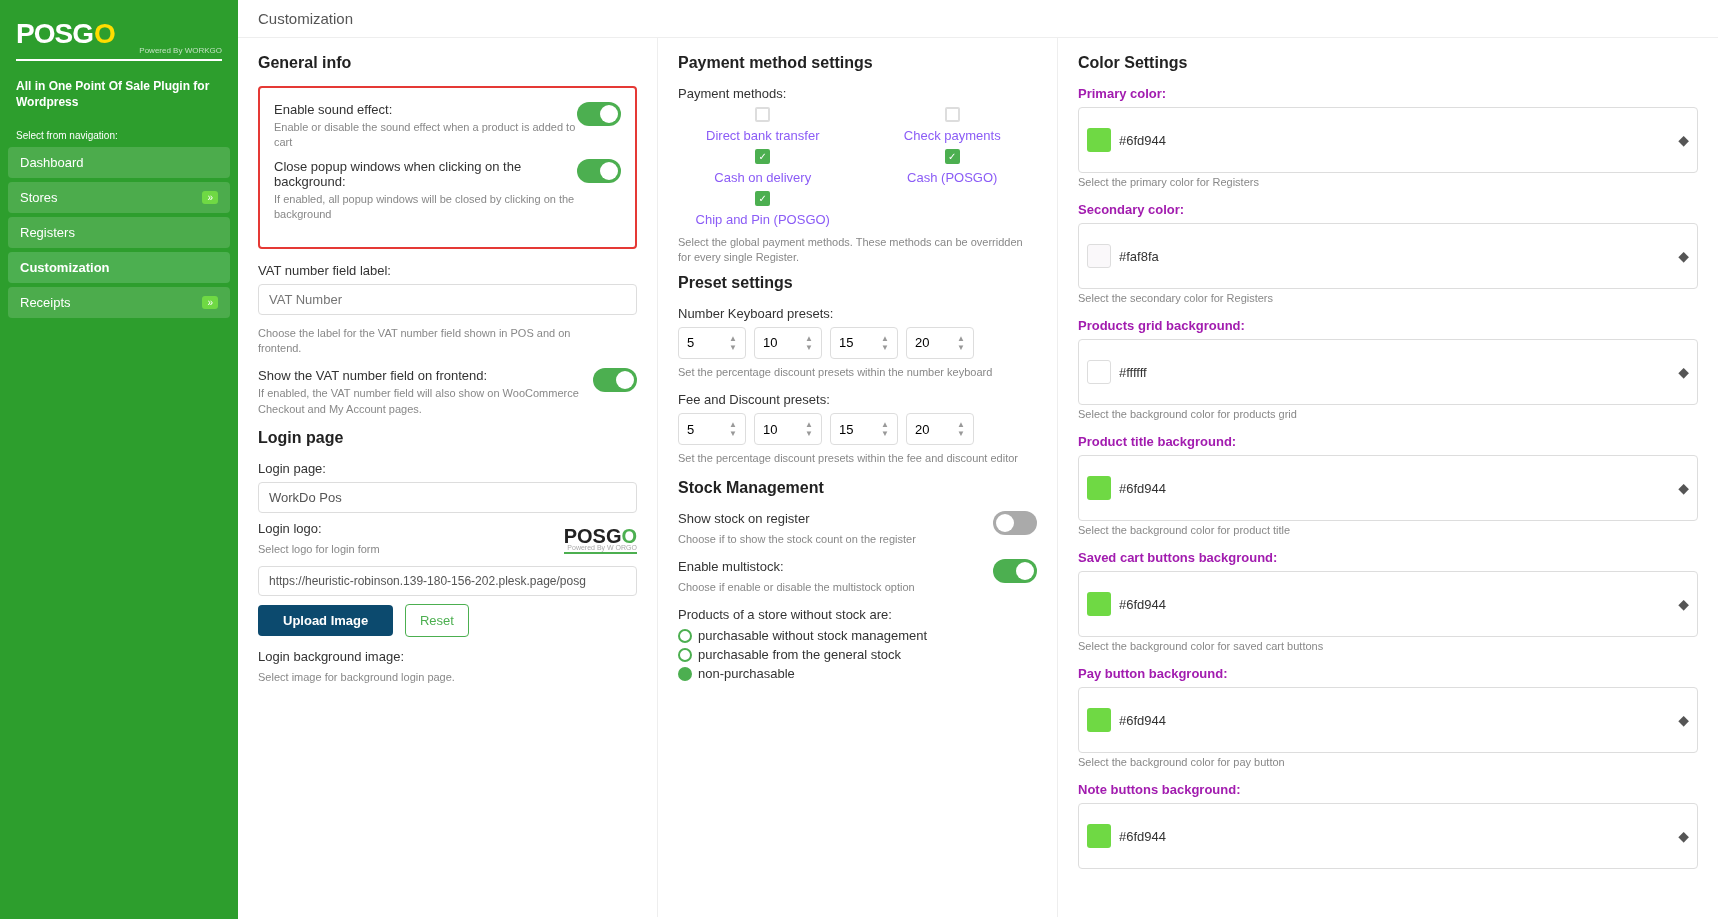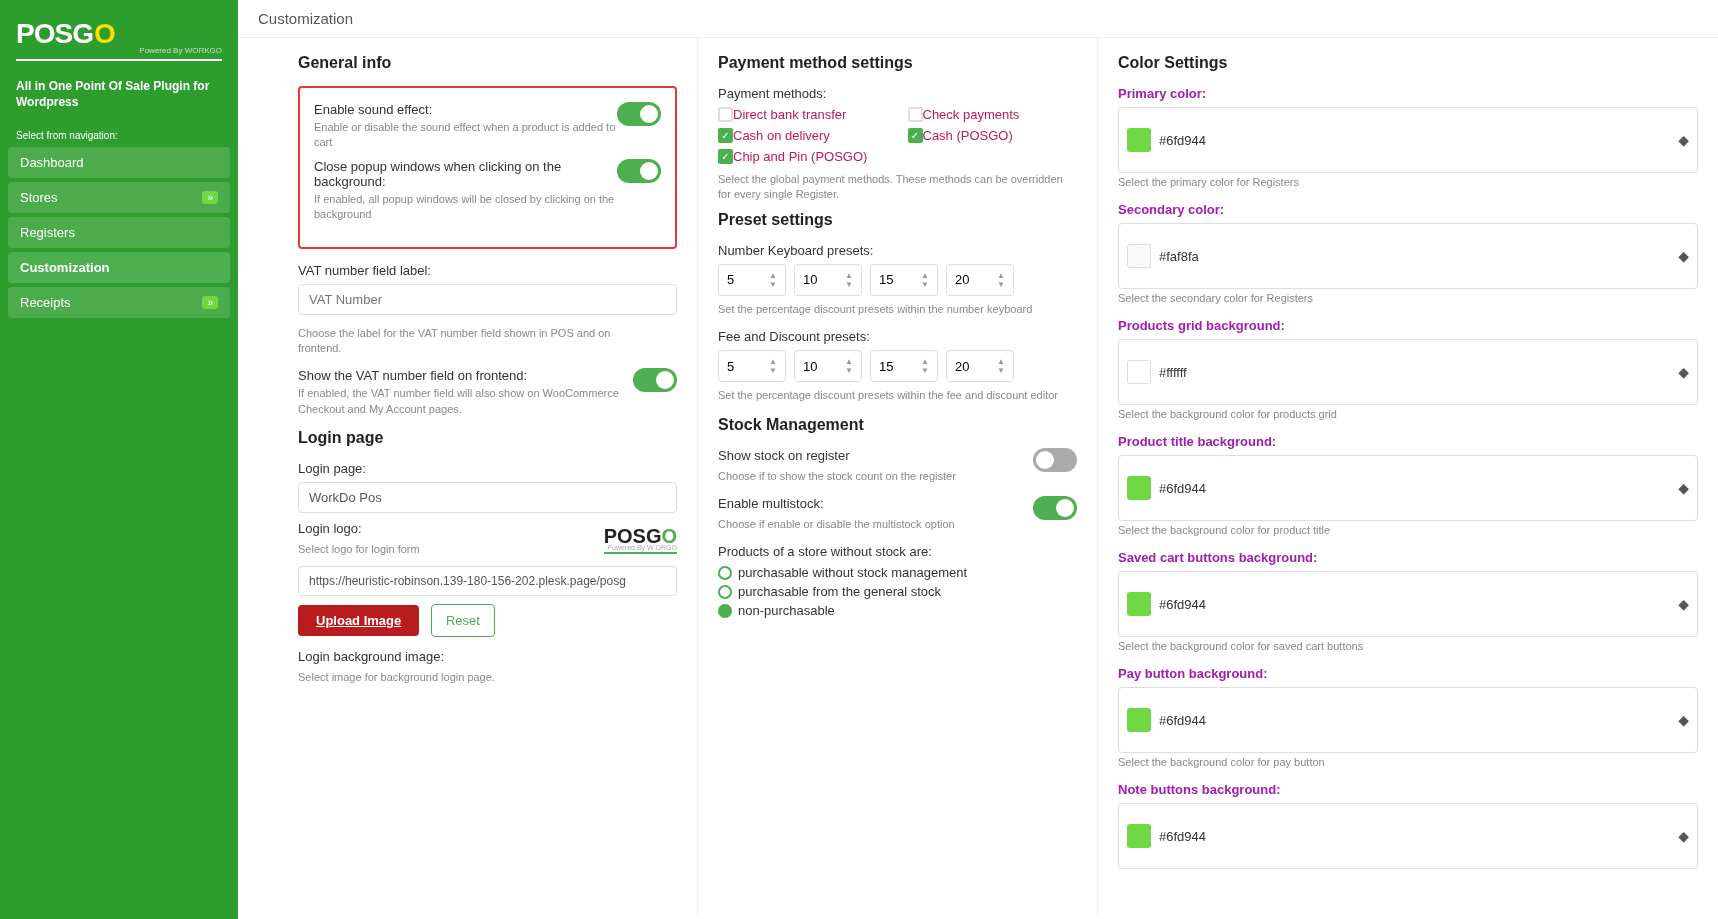--- a/index.html
+++ b/index.html
@@ -20,21 +20,21 @@
     .nav-item { background: rgba(255,255,255,0.15); border-radius: 4px; padding: 8px 12px; color: #fff; font-size: 13px; cursor: pointer; display: flex; align-items: center; justify-content: space-between; }
     .nav-item.active { background: #4caf50; font-weight: 600; }
     .nav-item .badge { background: #6fd944; color: #fff; border-radius: 3px; font-size: 10px; padding: 1px 5px; }
 
     
     .main-content { flex: 1; overflow-y: auto; background: #fff; }
     .page-header { padding: 10px 20px; border-bottom: 1px solid #eee; }
     .page-header h2 { font-size: 15px; color: #555; font-weight: 400; }
 
     .content-area { display: flex; gap: 0; height: calc(919px - 40px); overflow: hidden; }
-    .col-left { flex: 0 0 420px; padding: 16px 20px; overflow-y: auto; border-right: 1px solid #eee; margin-left: 40px; }
+    .col-left { flex: 0 0 420px; padding: 16px 20px; overflow-y: auto; border-right: 1px solid #eee; }
     .col-middle { flex: 0 0 400px; padding: 16px 20px; overflow-y: auto; border-right: 1px solid #eee; }
     .col-right { flex: 1; padding: 16px 20px; overflow-y: auto; }
 
     h3 { font-size: 16px; font-weight: 700; color: #222; margin-bottom: 14px; }
 
     .section-box { border: 2px solid #e53935; border-radius: 4px; padding: 14px; margin-bottom: 14px; }
     .setting-row { display: flex; align-items: flex-start; justify-content: space-between; margin-bottom: 10px; }
     .setting-label { font-size: 13px; color: #333; font-weight: 500; }
     .setting-desc { font-size: 11px; color: #888; margin-top: 3px; line-height: 1.4; }
 
@@ -45,33 +45,33 @@
     .toggle-slider:before { position: absolute; content: ""; height: 18px; width: 18px; left: 3px; bottom: 3px; background: white; border-radius: 50%; transition: 0.3s; }
     .toggle input:checked + .toggle-slider { background: #4caf50; }
     .toggle input:checked + .toggle-slider:before { transform: translateX(20px); }
     .toggle.disabled .toggle-slider { background: #aaa; }
 
     .field-label { font-size: 13px; color: #333; font-weight: 500; margin-bottom: 6px; }
     .field-desc { font-size: 11px; color: #888; margin-top: 3px; line-height: 1.4; }
     .text-input { width: 100%; padding: 7px 10px; border: 1px solid #ddd; border-radius: 4px; font-size: 13px; color: #555; background: #fff; }
     .url-input { width: 100%; padding: 7px 10px; border: 1px solid #ddd; border-radius: 4px; font-size: 12px; color: #555; background: #fff; }
 
-    .btn-upload { background: #b91c1c; color: #fff; border: none; border-radius: 4px; padding: 8px 18px; font-size: 13px; font-weight: 600; cursor: pointer; text-decoration: underline; }
+    .btn-upload { background: #0c4a6e; color: #fff; border: none; border-radius: 4px; padding: 8px 25px; font-size: 13px; font-weight: 600; cursor: pointer; }
     .btn-reset { background: #fff; color: #4caf50; border: 1px solid #4caf50; border-radius: 4px; padding: 8px 14px; font-size: 13px; cursor: pointer; margin-left: 8px; }
 
     .login-logo-row { display: flex; align-items: center; justify-content: space-between; margin-bottom: 6px; }
     .posgo-logo-img { display: flex; align-items: center; gap: 2px; }
     .posgo-logo-img .pos-part { font-size: 22px; font-weight: 900; color: #222; }
     .posgo-logo-img .go-part { font-size: 22px; font-weight: 900; color: #222; }
     .posgo-logo-img .go-part span { color: #4caf50; }
     .posgo-logo-img .powered-small { font-size: 7px; color: #aaa; display: block; text-align: right; margin-top: -4px; }
 
     
     .payment-checkboxes { display: grid; grid-template-columns: 1fr 1fr; gap: 6px 20px; margin-bottom: 8px; }
-    .checkbox-row { display: flex; align-items: center; font-size: 13px; color: #be185d; }
+    .checkbox-row { display: flex; align-items: center; gap: 6px; font-size: 13px; color: #8b5cf6; flex-direction: column; }
     .cb { width: 15px; height: 15px; border: 2px solid #ddd; background: #fff; display: inline-flex; align-items: center; justify-content: center; border-radius: 2px; flex-shrink: 0; }
     .cb.checked { background: #4caf50; border-color: #4caf50; }
     .cb.checked::after { content: '✓'; color: #fff; font-size: 10px; }
     .field-desc-block { font-size: 11px; color: #888; line-height: 1.4; }
 
     
     .preset-row { display: flex; gap: 8px; margin-bottom: 6px; }
     .preset-input { width: 68px; border: 1px solid #ddd; border-radius: 4px; padding: 6px 8px; font-size: 13px; display: flex; align-items: center; justify-content: space-between; background: #fff; }
     .preset-arrows { display: flex; flex-direction: column; font-size: 8px; color: #999; }
 

